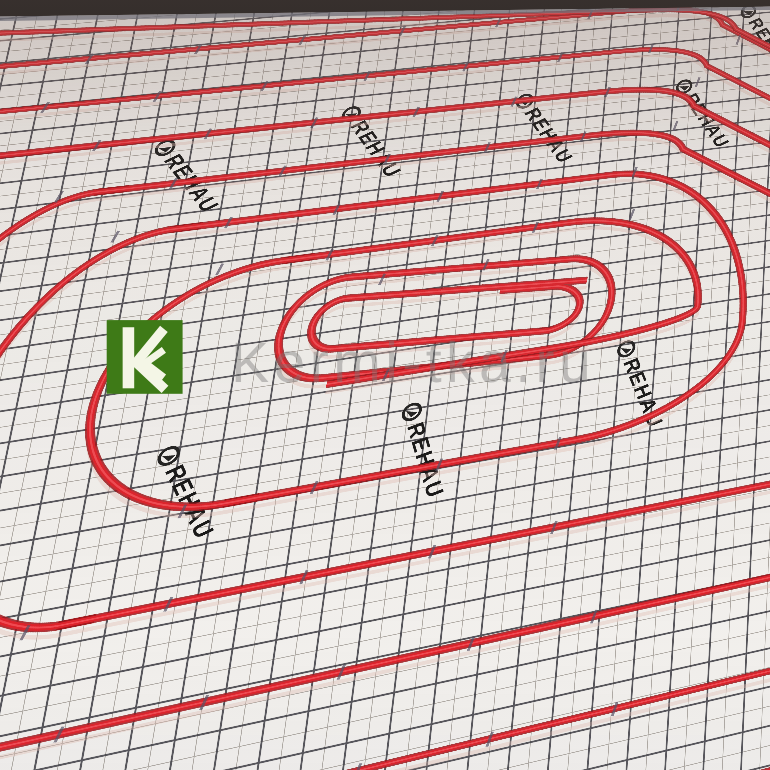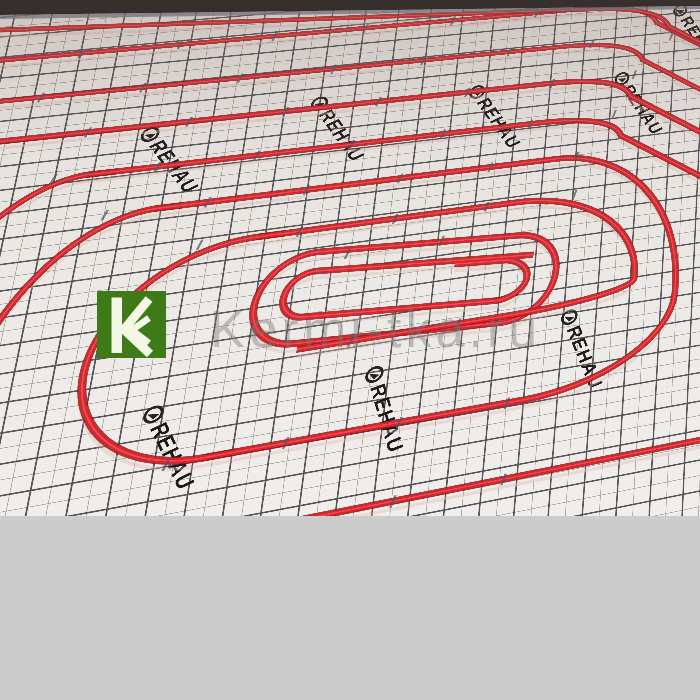--- a/index.html
+++ b/index.html
@@ -1,14 +1,14 @@
 <!DOCTYPE html>
 <html><head><meta charset="utf-8"><style>
 html,body{margin:0;padding:0;background:#ccc;}
-#scene{position:relative;width:700px;height:516px;overflow:hidden;background:#eceae7;}
+#scene{position:relative;width:700px;height:700px;overflow:hidden;background:#eceae7;}
 .fl{position:absolute;left:0;top:0;width:4350px;height:3650px;transform-origin:0 0;}
 #grid{transform:matrix3d(0.40201565,-0.03247049,0,0.00007731,-0.07473805,0.32273250,0,-0.00008493,0,0,1,0,-548.344038,-189.323540,0,1.00000000);}
 #pipes{transform:matrix3d(0.34977519,-0.01897716,0,0.00007442,-0.10025375,0.25535396,0,-0.00009936,0,0,1,0,-347.092412,-63.025387,0,1.00000000);}
 </style></head><body>
 
 <div id="scene">
 
 <div id="grid" class="fl">
 <svg width="4350" height="3650" viewBox="0 0 4350 3650" xmlns="http://www.w3.org/2000/svg">
 

